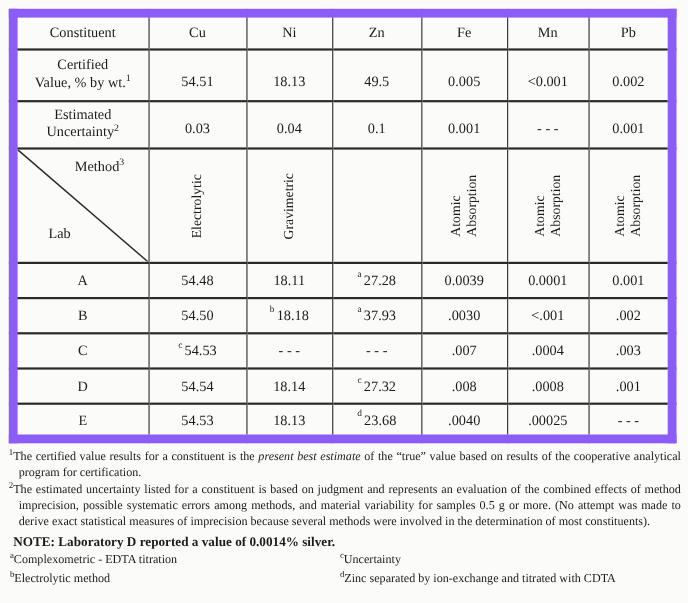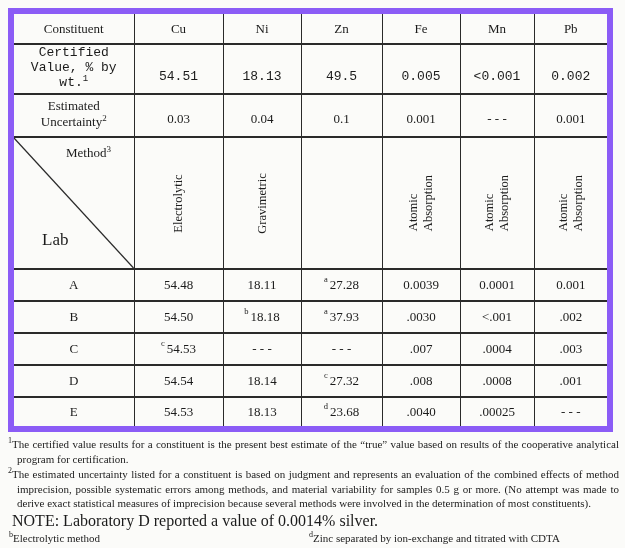--- a/index.html
+++ b/index.html
@@ -10,53 +10,53 @@
     color: #1b1b1b;
     overflow: hidden;
   }
   .page { position: relative; width: 625px; height: 548px; padding: 8px 8px 0 8px; }
 
   
   table.main {
     border-collapse: collapse;
     table-layout: fixed;
     width: 599px;
-    border: 6px solid #8b5cf6;
+    border: 8px solid #8b5cf6;
   }
   table.main td, table.main th {
     border-left: 1px solid #2a2a2a;
     border-right: 1px solid #2a2a2a;
     border-top: 2px solid #2a2a2a;
     border-bottom: 2px solid #2a2a2a;
     font-weight: normal;
     font-size: 13px;
     vertical-align: middle;
     text-align: center;
     padding: 0;
   }
   tr.hdr-row td { height: 33px; }
   td.label-cell { text-align: left; padding: 3px 4px 3px 7px; }
-  tr.cert-row td { height: 47px; vertical-align: bottom; padding-bottom: 9px; font-family: Liberation Mono, monospace; }
+  tr.cert-row td { height: 47px; vertical-align: bottom; padding-bottom: 9px; }
   tr.cert-row td.label-cell { vertical-align: middle; padding-bottom: 3px; }
   tr.unc-row td { height: 43px; vertical-align: bottom; padding-bottom: 9px; }
   tr.unc-row td.label-cell { vertical-align: middle; padding-bottom: 3px; }
-  tr.method-row td { height: 132px; }
+  tr.method-row td { height: 104px; }
   tr.lab-row td { height: 32px; }
 
   sup.lbl-sup { font-size: 9px; vertical-align: super; line-height: 0; }
   sup.cell-sup { font-size: 8.5px; vertical-align: super; line-height: 0; margin-right: 2px; position: relative; top: -2px; }
 
   
   td.corner {
     position: relative;
     overflow: hidden;
   }
   td.corner svg.diag { position: absolute; left: 0; top: 0; width: 100%; height: 100%; }
   .corner-top { position: absolute; top: 7px; left: 52px; font-size: 13px; }
-  .corner-bottom { position: absolute; bottom: 18px; left: 28px; font-size: 17px; }
+  .corner-bottom { position: absolute; bottom: 18px; left: 28px; font-size: 13px; }
 
   
   .rot {
     display: inline-block;
     transform: rotate(-90deg);
     font-size: 12.5px;
     line-height: 1.2;
     white-space: nowrap;
     text-align: left;
   }
@@ -66,22 +66,22 @@
   .footnotes { margin-top: 5px; width: 611px; }
   .fn {
     font-size: 11px;
     line-height: 14.5px;
     padding-left: 9px;
     text-indent: -9px;
     margin-bottom: 1px;
     text-align: justify;
   }
   .fn sup { font-size: 8px; line-height: 0; vertical-align: super; }
-  .fn .it { }
-  .note-line { font-size: 16px; line-height: 14.5px; margin-top: 3px; padding-left: 4px; }
+  .fn .it { font-style: italic; }
+  .note-line { font-size: 12px; line-height: 14.5px; margin-top: 3px; padding-left: 4px; font-weight: bold; }
   .letter-notes {
     display: grid;
     grid-template-columns: 300px 1fr;
     grid-auto-flow: column;
     grid-template-rows: repeat(2, auto);
     margin-top: 2px;
     font-size: 11px;
     line-height: 17px;
   }
   .letter-notes .ln { padding-left: 6px; text-indent: -5px; }
@@ -229,19 +229,20 @@
         </tr>
       </tbody>
   </table>
 
   <div class="footnotes">
     <p class="fn"><sup>1</sup><span>The certified value results for a constituent is the </span><span class="it">present best estimate</span><span> of the “true” value based on results of the cooperative analytical program for certification.</span></p>
     <p class="fn"><sup>2</sup><span>The estimated uncertainty listed for a constituent is based on judgment and represents an evaluation of the combined effects of method imprecision, possible systematic errors among methods, and material variability for samples 0.5 g or more.  (No attempt was made to derive exact statistical measures of imprecision because several methods were involved in the determination of most constituents).</span></p>
     <p class="note-line">NOTE:  Laboratory D reported a value of 0.0014% silver.</p>
 
     <div class="letter-notes">
+      <p class="ln"><sup>a</sup><span>Complexometric - EDTA titration</span></p>
       <p class="ln"><sup>b</sup><span>Electrolytic method</span></p>
       <p class="ln"><sup>c</sup><span>Uncertainty</span></p>
       <p class="ln"><sup>d</sup><span>Zinc separated by ion-exchange and titrated with CDTA</span></p>
     </div>
   </div>
 
 </div>
 
 </body></html>

